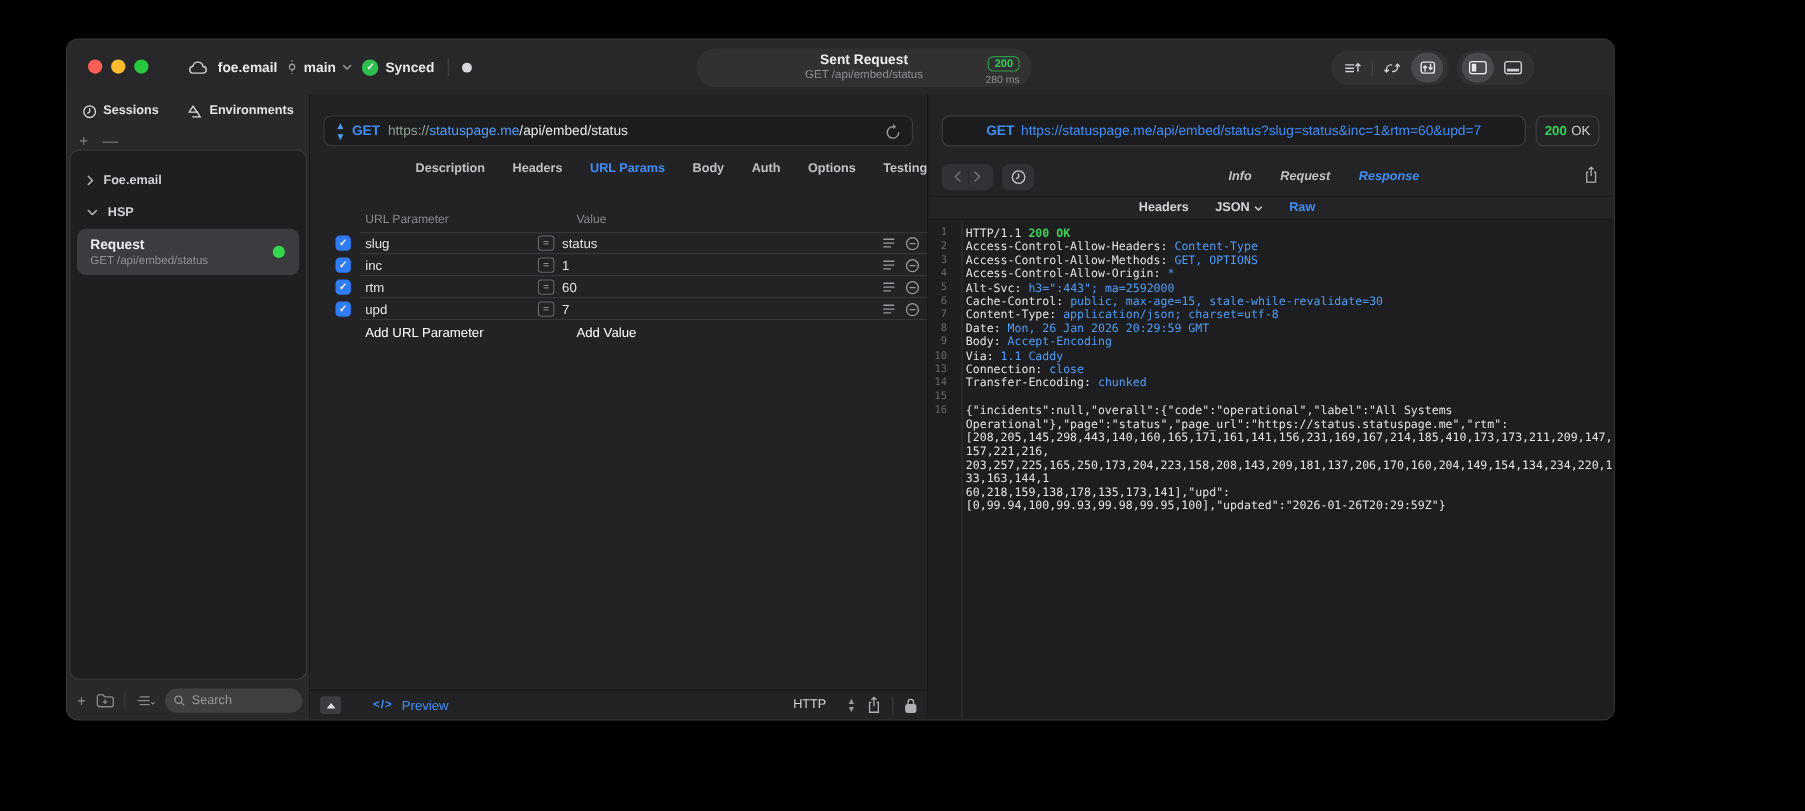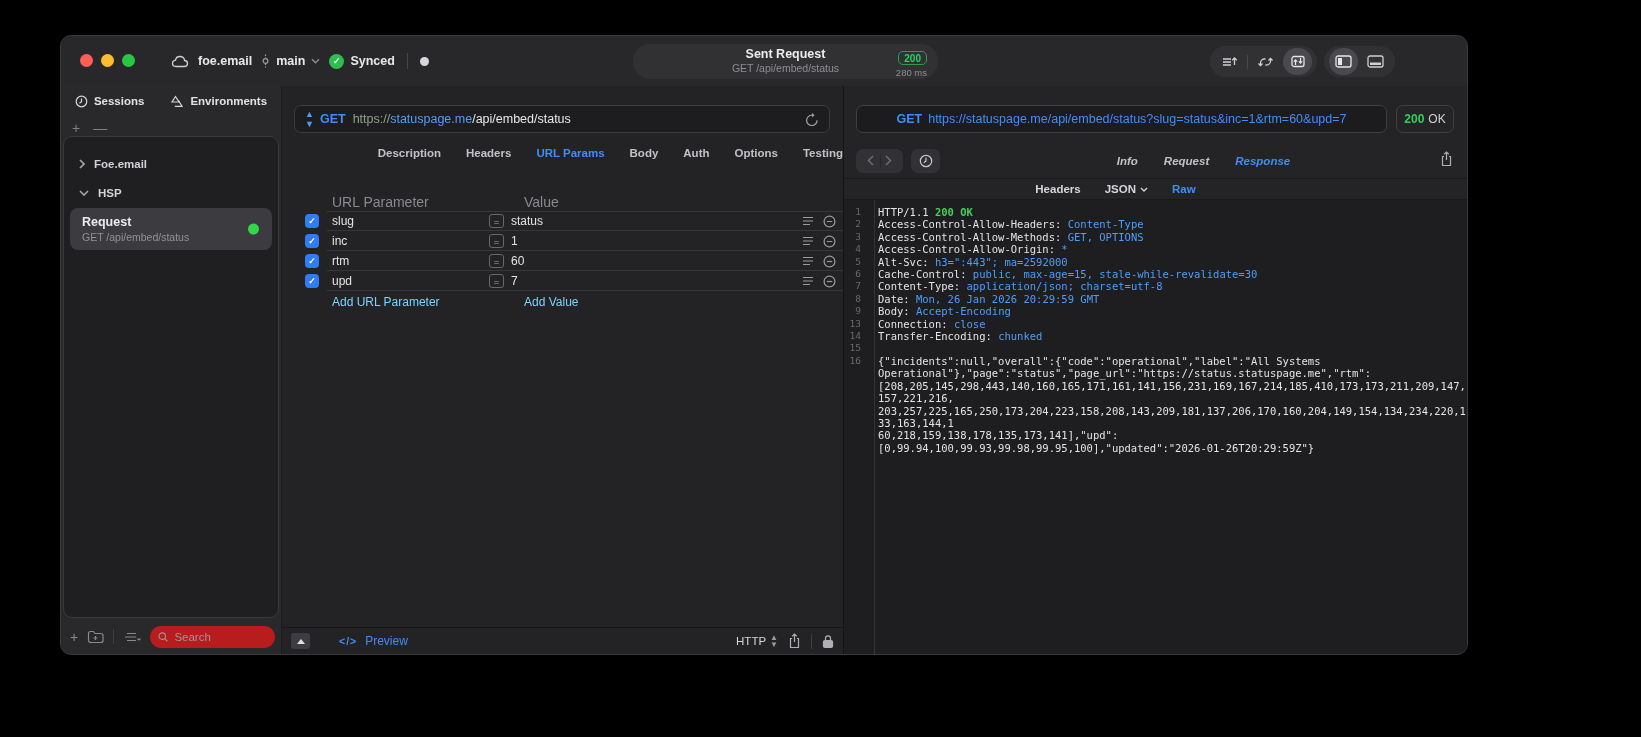--- a/index.html
+++ b/index.html
@@ -51,60 +51,60 @@
   .tree-item { height:29px; display:flex; align-items:center; gap:9px; padding:0 15px;
                color:#d2d2d6; font-size:11.5px; font-weight:700; }
   .req-item { margin:1px 6px; background:#3c3c40; border-radius:8px; padding:7px 12px; position:relative; }
   .req-title { font-size:12.5px; font-weight:700; color:#ececee; }
   .req-sub { font-size:10.5px; color:#919196; margin-top:2px; }
   .green-dot { position:absolute; right:13px; top:50%; transform:translateY(-50%);
                width:11px; height:11px; border-radius:50%; background:#32d74b; }
   .sb-footer { position:absolute; bottom:6px; left:9px; right:6px; height:23px; display:flex; align-items:center; gap:9px; }
   .sbf-glyph { color:#8a8a8e; font-size:14px; line-height:14px; }
   .sbf-sep { width:1px; height:15px; background:#3e3e42; }
-  .search { flex:1; height:22px; background:#b91c1c; border-radius:11px; display:flex; align-items:center;
+  .search { flex:1; height:22px; background:#404040; border-radius:11px; display:flex; align-items:center;
             padding:0 8px; gap:6px; }
   .search input { background:transparent; border:none; outline:none; color:#c8c8cc; font-size:11.5px; width:100%;
                   font-family:"Liberation Sans", sans-serif; }
   .search input::placeholder { color:#98989d; }
 
   
   .url-bar { position:absolute; top:19px; left:12px; right:13px; height:28px; background:#1d1d20;
              border:1px solid #3c3c3f; border-radius:7px; display:flex; align-items:center; padding:0 10px; gap:7px;
              font-size:12.5px; }
   .m-sort { color:#4f9df8; font-size:9px; letter-spacing:-1px; }
   .m-get { color:#3f8ef7; font-weight:700; }
   .u-scheme { color:#8da08d; } .u-host { color:#4f9df8; } .u-path { color:#e8e8ea; }
   .reload { margin-left:auto; }
   .req-tabs { position:absolute; top:61px; left:0; right:0; display:flex; justify-content:flex-end; gap:25px; }
   .tab { font-size:11.5px; font-weight:700; color:#c2c2c6; cursor:default; }
   .tab.active { color:#3f8ef7; }
-  .params-head { position:absolute; top:108px; left:0; right:0; height:17px; font-size:14px; color:#8a8a8e;text-decoration:underline; }
+  .params-head { position:absolute; top:108px; left:0; right:0; height:17px; font-size:11px; color:#8a8a8e;text-decoration:underline; }
   .ph-param { position:absolute; left:50px; } .ph-value { position:absolute; left:242px; }
   .params-rows { position:absolute; top:125px; left:0; right:0; }
   .params-rows::before { content:""; position:absolute; top:0; left:45px; right:0; height:1px; background:#37373b; }
   .prow { height:20px; display:flex; align-items:center; padding-left:23px; position:relative; }
   .prow::after { content:""; position:absolute; bottom:0; left:45px; right:0; height:1px; background:#37373b; }
   .chk { width:14px; height:14px; border-radius:4px; background:#2f7cf6; color:#fff; font-size:9px; font-weight:700;
          display:flex; align-items:center; justify-content:center; flex-shrink:0; }
   .pname { margin-left:13px; width:157px; font-size:12px; color:#e4e4e6; }
   .eq { width:15px; height:14px; border:1px solid #66666b; border-radius:3px; color:#a8a8ac; font-size:9.5px;
         display:flex; align-items:center; justify-content:center; margin-right:7px; flex-shrink:0; }
   .pval { flex:1; font-size:12px; color:#e4e4e6; }
   .row-icons { display:flex; gap:9px; margin-right:7px; align-items:center; }
-  .add-row { display:flex; height:21px; align-items:center; padding-left:50px; color:#7dd3fc; font-size:12px; }
+  .add-row { display:flex; height:21px; align-items:center; padding-left:50px; color:#ffffff; font-size:12px; }
   .add-param { width:192px; }
   .mid-footer { position:absolute; bottom:0; left:0; right:0; height:27px; background:#232326;
                 border-top:1px solid #161618; display:flex; align-items:center; padding:0 9px; }
   .expand-btn { width:19px; height:16px; background:#3d3d41; border-radius:3px; display:flex; align-items:center; justify-content:center; }
   .expand-tri { width:0; height:0; border-left:4px solid transparent; border-right:4px solid transparent; border-bottom:5px solid #e0e0e3; }
   .preview { display:flex; align-items:center; gap:8px; margin-left:29px; color:#3f8ef7; font-size:12px; }
   .code-glyph { font-size:10.5px; font-weight:700; letter-spacing:1px; }
   .mf-right { margin-left:auto; display:flex; align-items:center; gap:10px; }
-  .http-sel { display:flex; align-items:center; gap:4px; color:#d4d4d8; font-size:11.5px; }
+  .http-sel { display:flex; align-items:center; gap:19px; color:#d4d4d8; font-size:11.5px; }
   .updown { color:#9a9a9e; font-size:8px; line-height:7px; text-align:center; }
   .mf-sep { width:1px; height:15px; background:#3e3e42; }
 
   
   .resp-urlrow { position:absolute; top:19px; left:12px; right:13px; height:28px; display:flex; gap:9px; }
   .resp-url { flex:1; border:1px solid #3f3f42; background:#1c1c1f; border-radius:7px; display:flex;
               align-items:center; justify-content:center; gap:6px; font-size:12.5px; color:#3f8ef7; overflow:hidden; white-space:nowrap; }
   .resp-url .m { font-weight:700; }
   .resp-status { width:58px; border:1px solid #3f3f42; border-radius:7px; display:flex; align-items:center;
                  justify-content:center; gap:4px; font-size:12px; }
@@ -511,20 +511,24 @@
               </div>
               <div class="cline">
                 <span class="lnum">8</span>
                 <span class="ltext"><span class="c-w">Date</span><span class="c-w">: </span><span class="c-b">Mon, 26 Jan 2026 20:29:59 GMT</span></span>
               </div>
               <div class="cline">
                 <span class="lnum">9</span>
                 <span class="ltext"><span class="c-w">Body</span><span class="c-w">: </span><span class="c-b">Accept-Encoding</span></span>
               </div>
               <div class="cline">
+                <span class="lnum">10</span>
+                <span class="ltext"><span class="c-w">Via</span><span class="c-w">: </span><span class="c-b">1.1 Caddy</span></span>
+              </div>
+              <div class="cline">
                 <span class="lnum">13</span>
                 <span class="ltext"><span class="c-w">Connection</span><span class="c-w">: </span><span class="c-b">close</span></span>
               </div>
               <div class="cline">
                 <span class="lnum">14</span>
                 <span class="ltext"><span class="c-w">Transfer-Encoding</span><span class="c-w">: </span><span class="c-b">chunked</span></span>
               </div>
               <div class="cline">
                 <span class="lnum">15</span>
                 <span class="ltext"></span>

